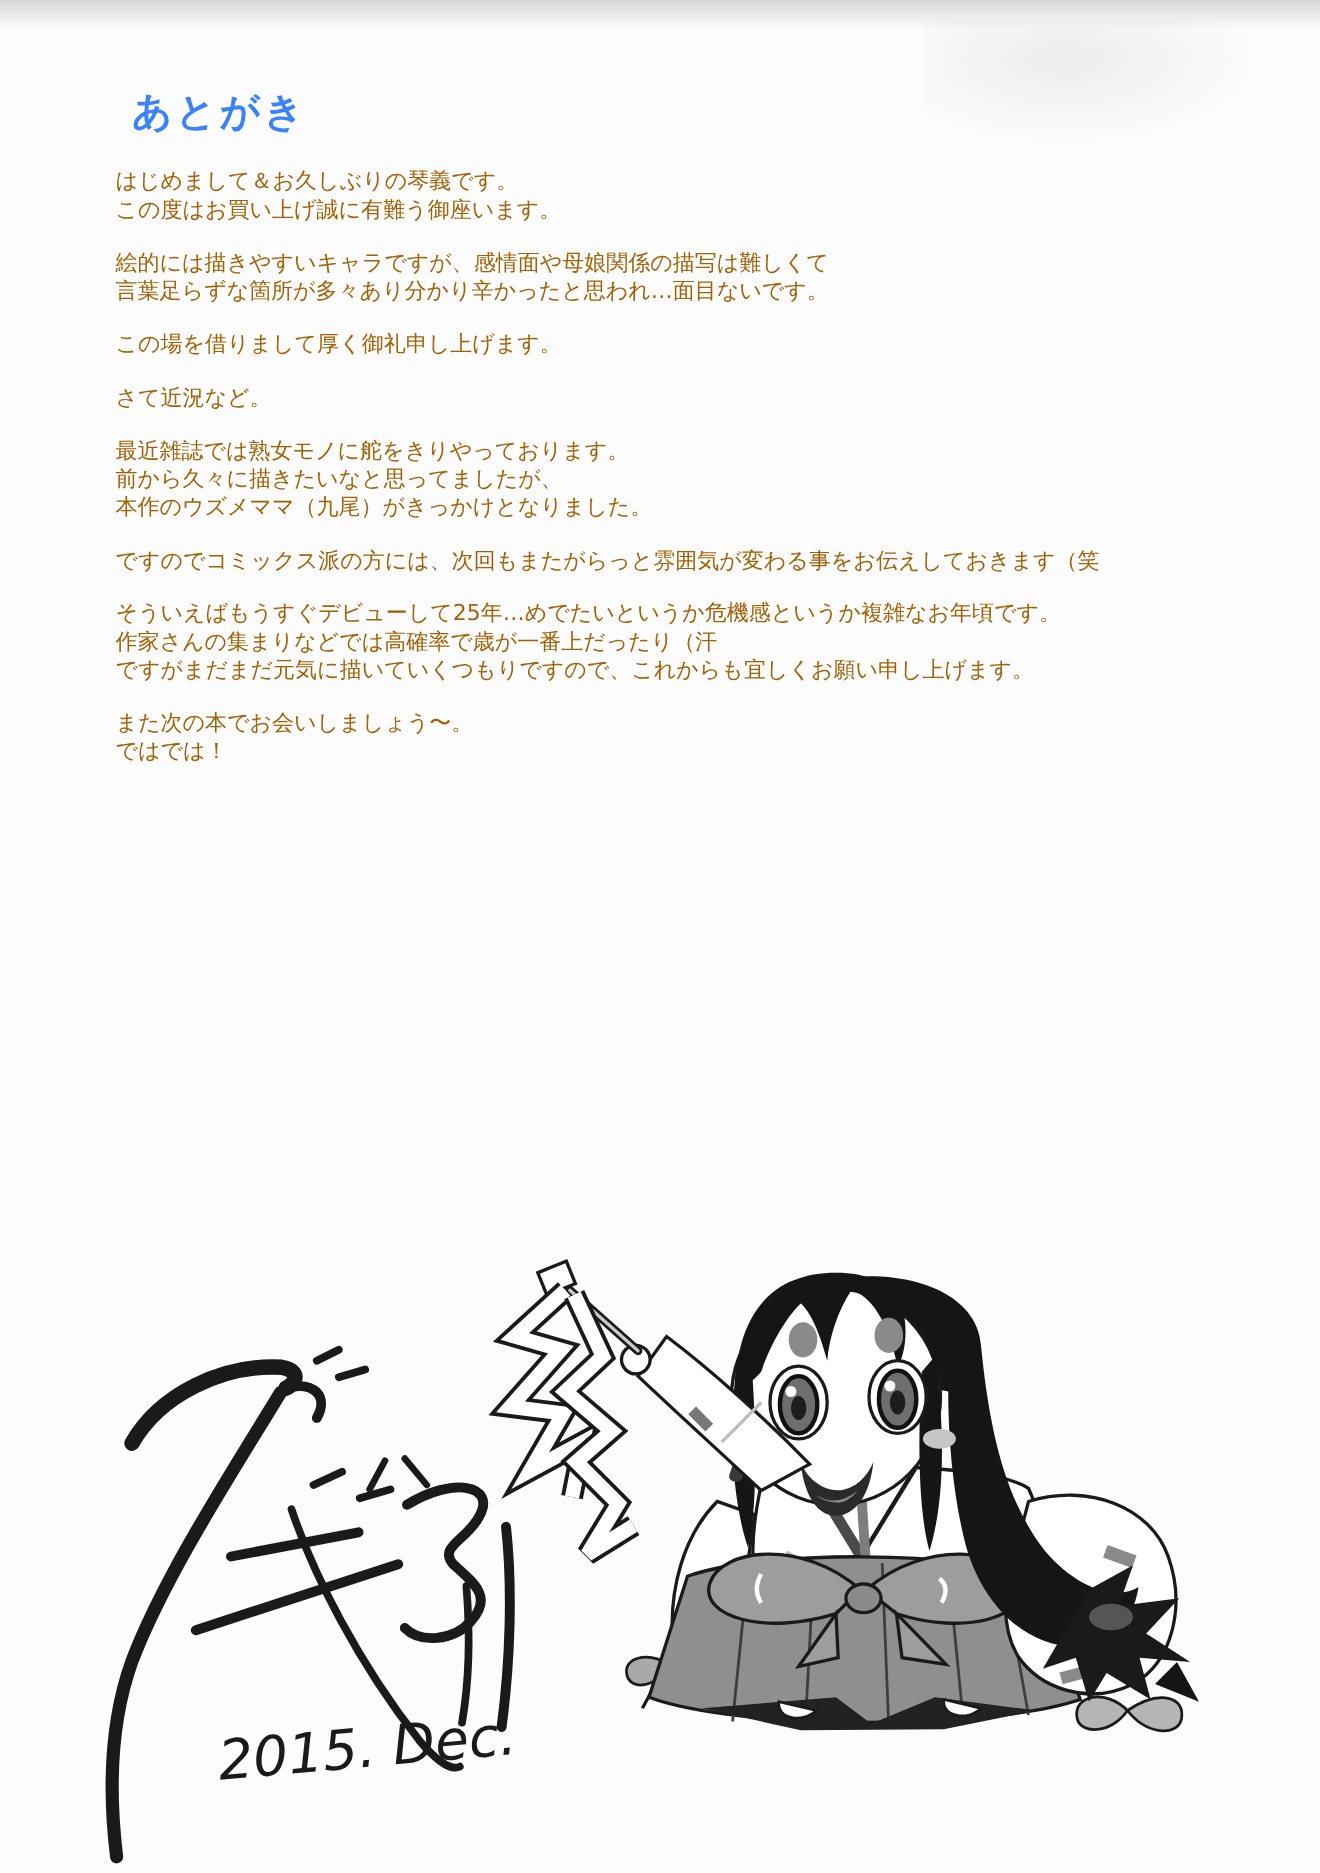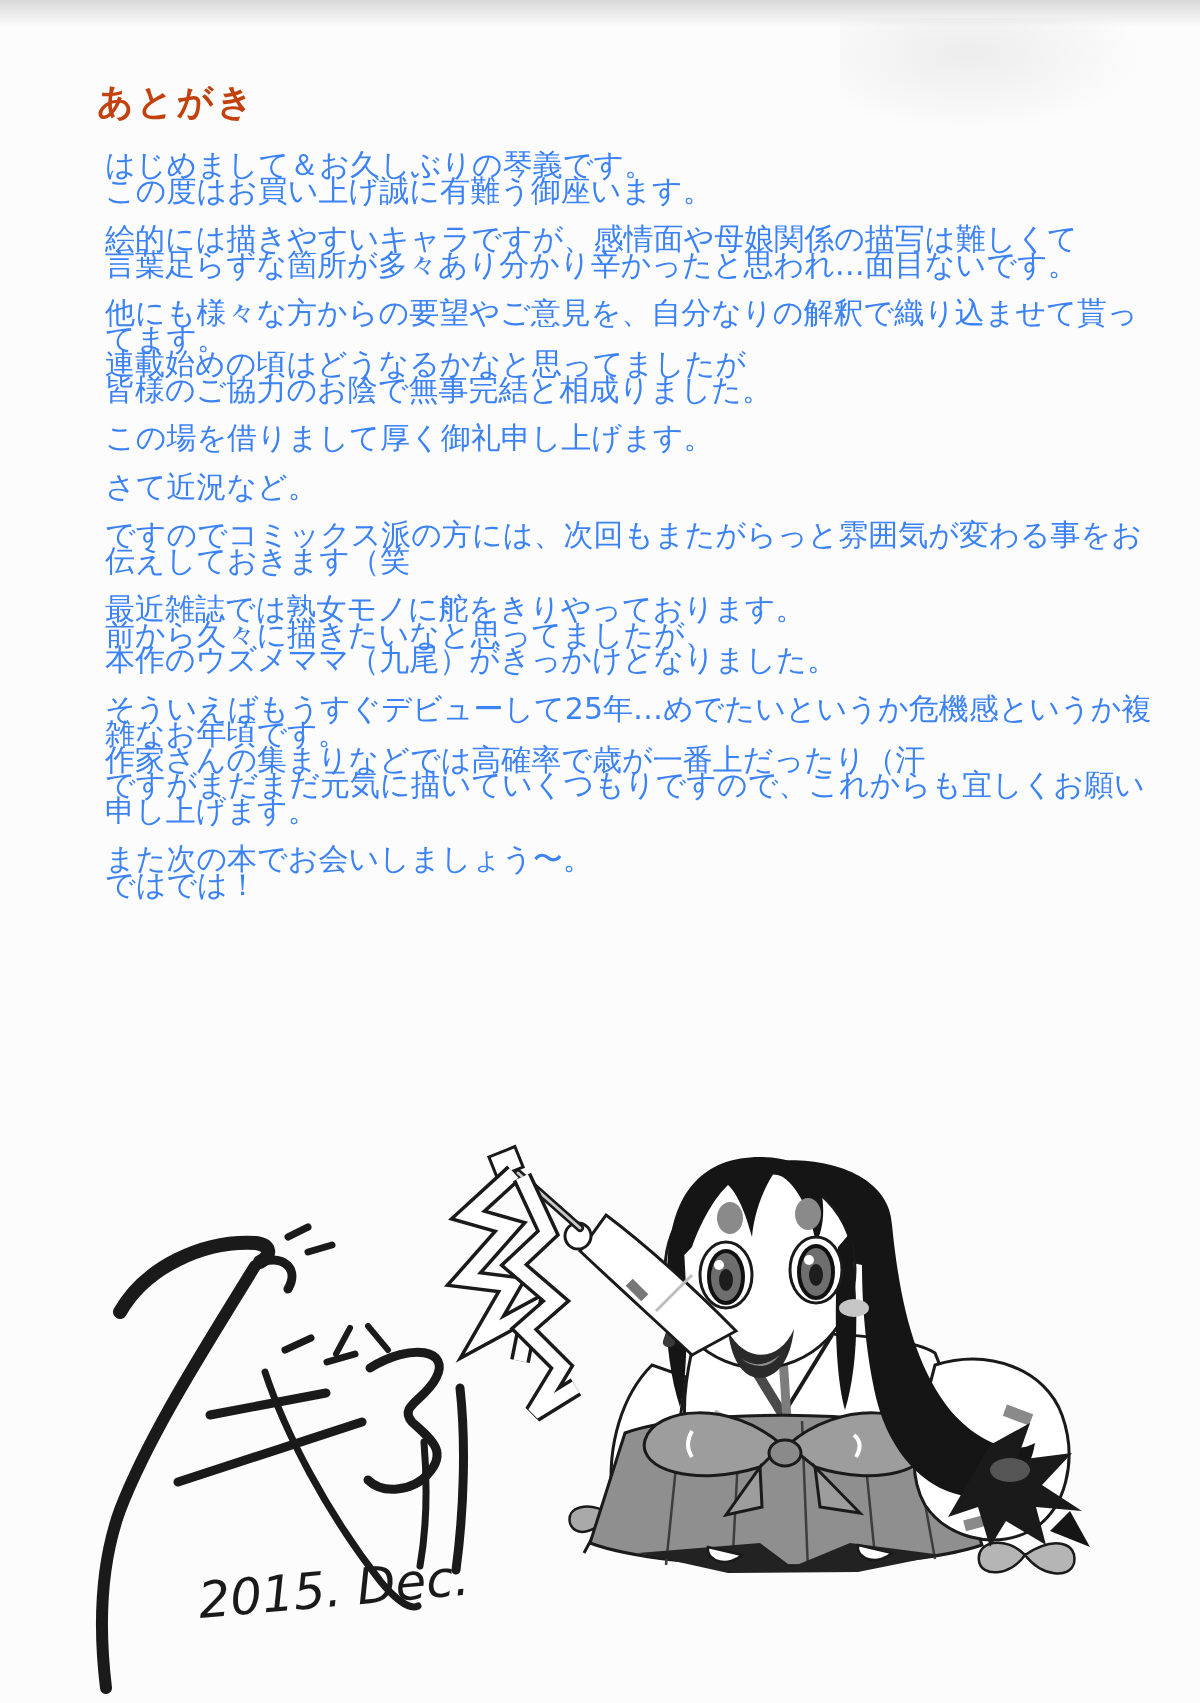--- a/index.html
+++ b/index.html
@@ -12,55 +12,52 @@
     position:absolute;left:0;top:0;width:1200px;height:26px;
     background:linear-gradient(180deg,rgba(170,170,170,0.45),rgba(252,252,252,0));
     pointer-events:none;
   }
   .scan-smudge{
     position:absolute;left:840px;top:18px;width:320px;height:120px;
     background:radial-gradient(ellipse at 40% 30%,rgba(190,190,190,0.25),rgba(252,252,252,0) 65%);
     pointer-events:none;
   }
   .page-title{
-    position:absolute;left:97px;top:78px;margin:0;
-    font-size:36px;font-weight:600;color:#c2410c;letter-spacing:3px;
+    position:absolute;left:120px;top:78px;margin:0;
+    font-size:36px;font-weight:600;color:#3b82f6;letter-spacing:3px;
   }
   .afterword{
     position:absolute;left:105px;top:152px;width:1060px;
-    font-size:30px;line-height:25.5px;color:#3b82f6;
+    font-size:20px;line-height:25.5px;color:#a16207;
   }
   .afterword p{margin:0 0 23px 0;white-space:pre-line;}
   .sig{position:absolute;left:50px;top:1210px;}
   .sig svg{display:block;}
   .miko{position:absolute;left:430px;top:1115px;}
   .miko svg{display:block;}
 </style>
 </head>
 <body>
 
 <div class="scan-band"></div>
 <div class="scan-smudge"></div>
 
 <h1 class="page-title">あとがき</h1>
 
 <section class="afterword">
   <p>はじめまして＆お久しぶりの琴義です。
 この度はお買い上げ誠に有難う御座います。</p>
   <p>絵的には描きやすいキャラですが、感情面や母娘関係の描写は難しくて
 言葉足らずな箇所が多々あり分かり辛かったと思われ…面目ないです。</p>
-  <p>他にも様々な方からの要望やご意見を、自分なりの解釈で織り込ませて貰ってます。
-連載始めの頃はどうなるかなと思ってましたが
-皆様のご協力のお陰で無事完結と相成りました。</p>
   <p>この場を借りまして厚く御礼申し上げます。</p>
   <p>さて近況など。</p>
-  <p>ですのでコミックス派の方には、次回もまたがらっと雰囲気が変わる事をお伝えしておきます（笑</p>
   <p>最近雑誌では熟女モノに舵をきりやっております。
 前から久々に描きたいなと思ってましたが、
 本作のウズメママ（九尾）がきっかけとなりました。</p>
+  <p>ですのでコミックス派の方には、次回もまたがらっと雰囲気が変わる事をお伝えしておきます（笑</p>
   <p>そういえばもうすぐデビューして25年…めでたいというか危機感というか複雑なお年頃です。
 作家さんの集まりなどでは高確率で歳が一番上だったり（汗
 ですがまだまだ元気に描いていくつもりですので、これからも宜しくお願い申し上げます。</p>
   <p>また次の本でお会いしましょう〜。
 ではでは！</p>
 </section>
 
 <div class="sig">
   <svg width="460" height="493" viewBox="0 0 460 493">
     <g fill="none" stroke="#1a1a1a" stroke-linecap="round" stroke-linejoin="round" aria-label="琴義弓介">

